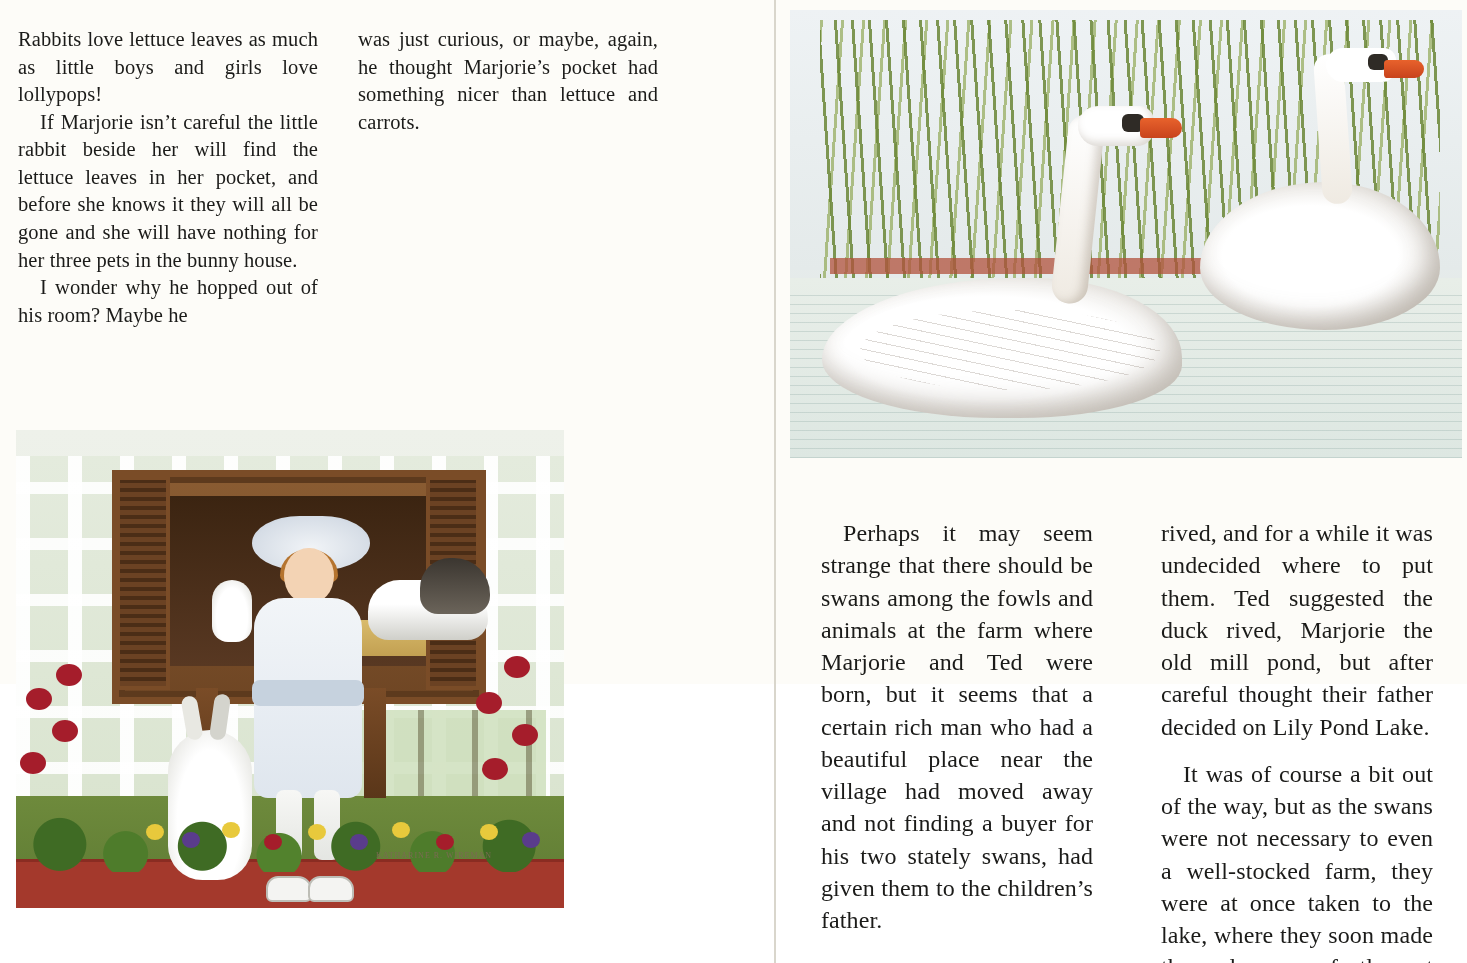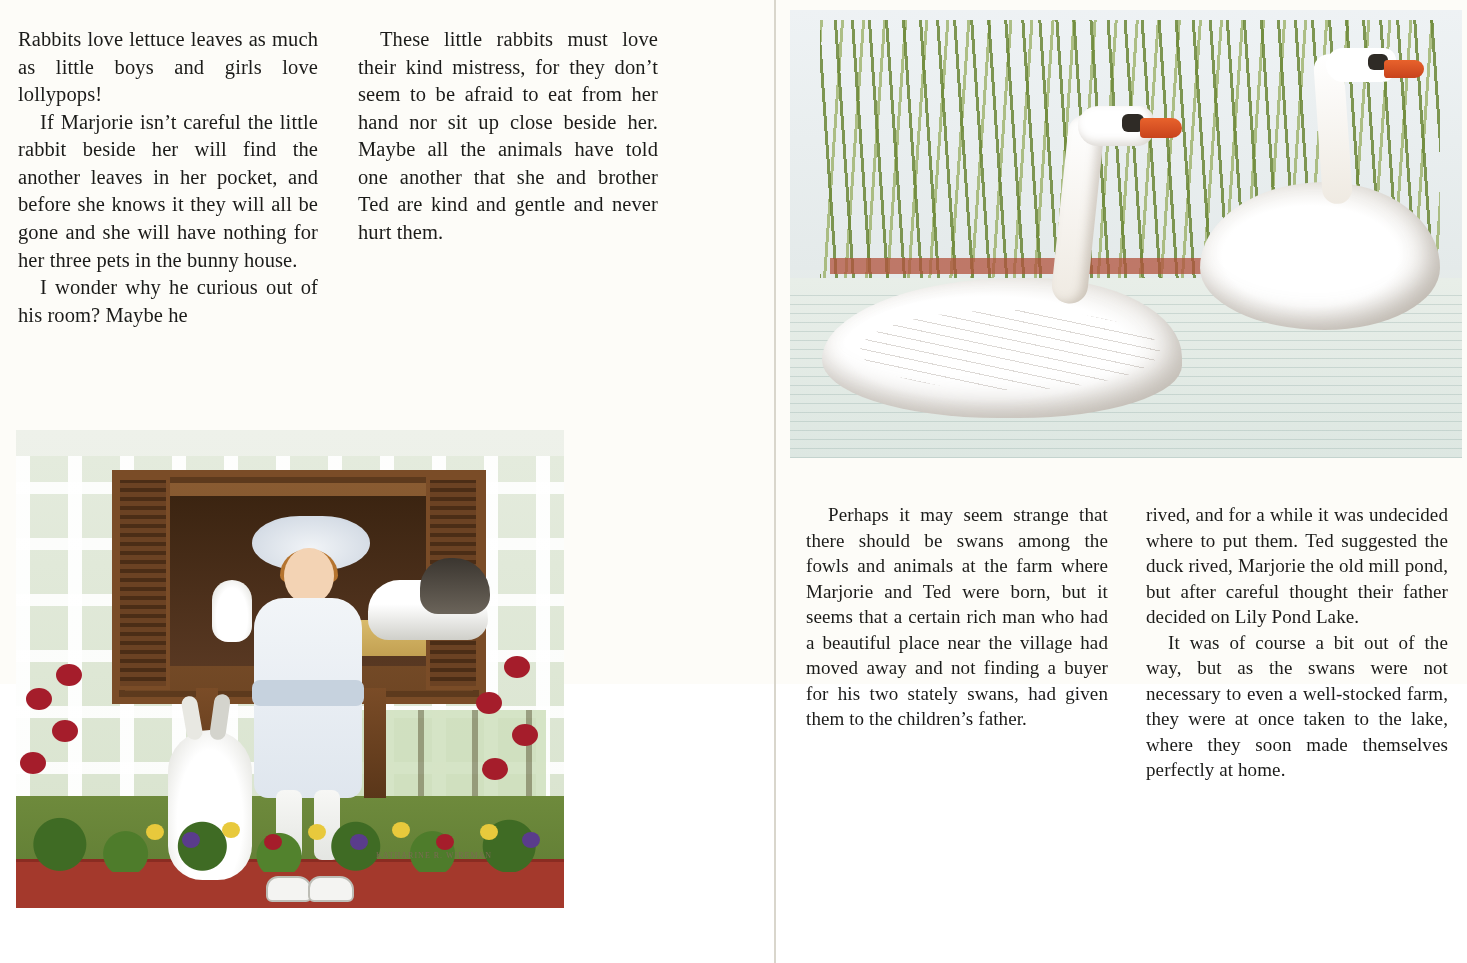--- a/index.html
+++ b/index.html
@@ -319,47 +319,47 @@
     letter-spacing:1.3px;
     color:#201f1c;
   }
 
   .right-columns {
     position:absolute; left:28px; top:502px; width:648px;
     display:flex; gap:38px;
   }
   .rcol { width: 302px; }
   .rcol p {
-    margin:0;
-    font-size:19px;
+    margin:15px;
+    font-size:24px;
     line-height:1.345;
     text-align: justify;
     text-align-last: left;
     letter-spacing:0.1px;
   }
   .rcol p.indent { text-indent: 22px; }
   .spaced { letter-spacing: 1.6px; }
 </style>
 </head>
 <body>
 
 <div class="page">
 
   <div class="spread-divider"></div>
 
   <div class="left-page">
 
     <div class="left-columns">
       <div class="col">
         <p>Rabbits love lettuce leaves as much as little boys and girls love lollypops!</p>
-        <p class="indent">If Marjorie isn’t careful the little rabbit beside her will find the another leaves in her pocket, and before she knows it they will all be gone and she will have nothing for her three pets in the bunny house.</p>
-        <p class="indent">I wonder why he curious out of his room?  Maybe he</p>
+        <p class="indent">If Marjorie isn’t careful the little rabbit beside her will find the lettuce leaves in her pocket, and before she knows it they will all be gone and she will have nothing for her three pets in the bunny house.</p>
+        <p class="indent">I wonder why he hopped out of his room?  Maybe he</p>
       </div>
       <div class="col">
-        <p class="indent">These little rabbits must love their kind mistress, for they don’t seem to be afraid to eat from her hand nor sit up close beside her.  Maybe all the animals have told one another that she and brother Ted are kind and gentle and never hurt them.</p>
+        <p>was just curious, or maybe, again, he thought Marjorie’s pocket had something nicer than lettuce and carrots.</p>
       </div>
     </div>
 
     <div class="rabbit-illustration">
       <div class="ri-sky"></div>
       <div class="ri-lattice"></div>
       <div class="ri-window"></div>
       <div class="ri-ground"></div>
       <div class="ri-brick"></div>
 

